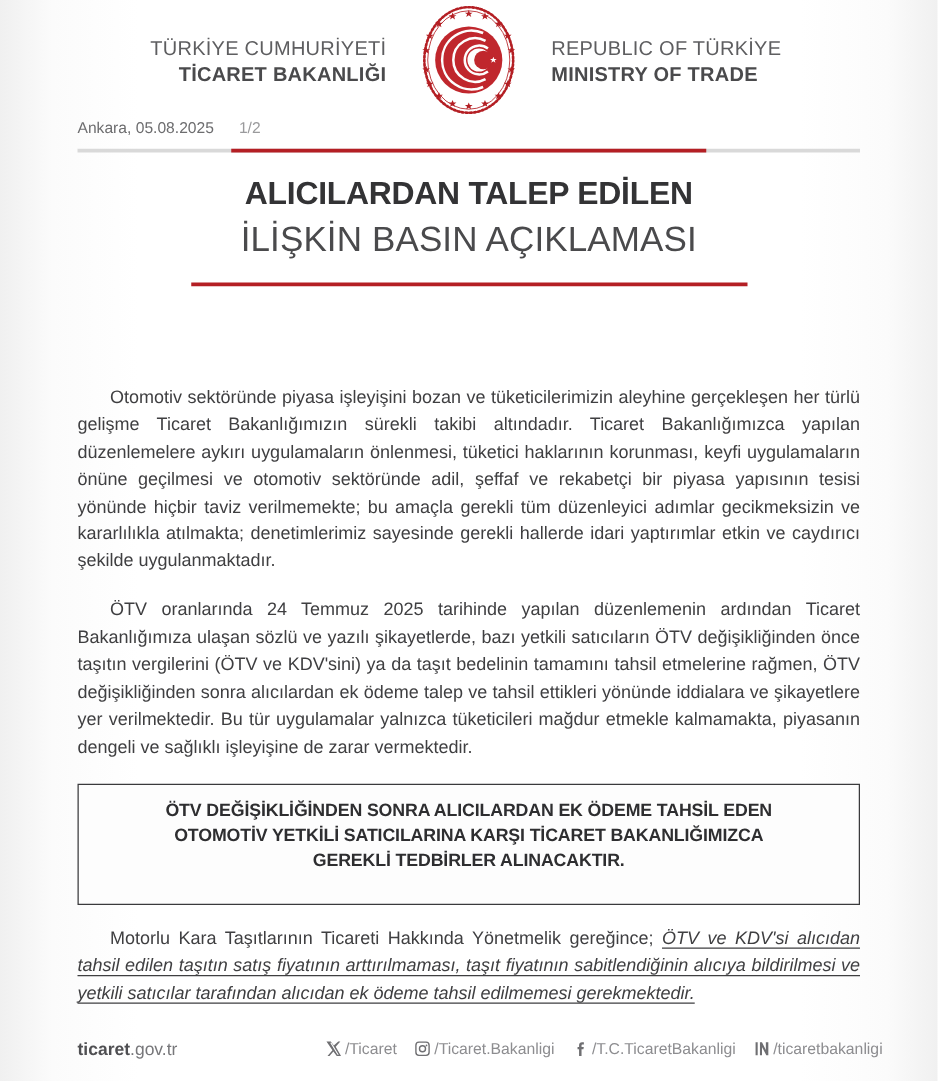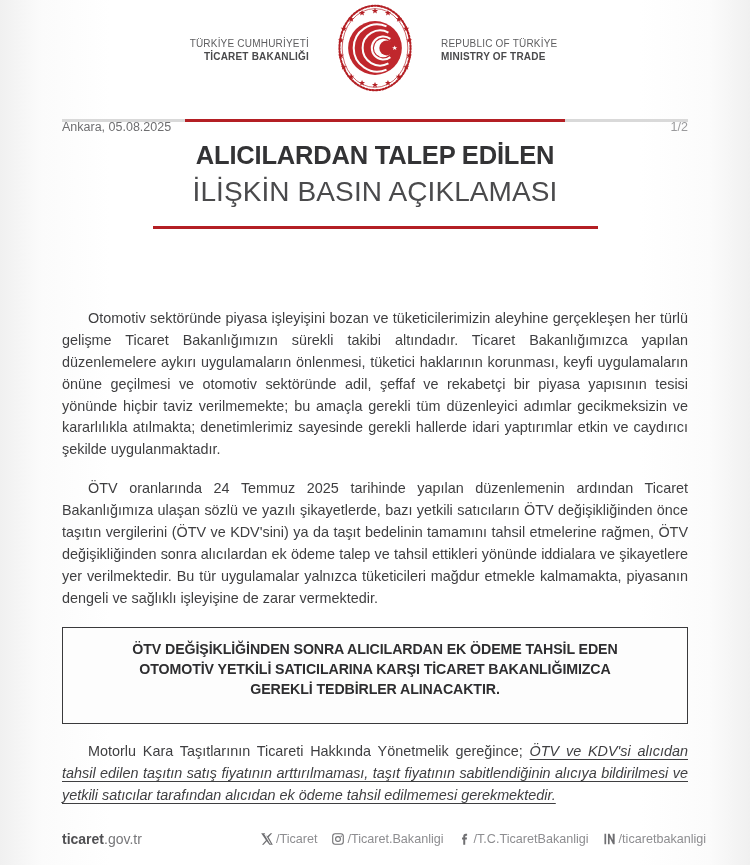--- a/index.html
+++ b/index.html
@@ -30,21 +30,21 @@
     position: absolute;
     top: 0; left: 0; right: 0;
     height: 100px;
     display: flex;
     align-items: center;
     justify-content: center;
   }
 
   .hdr-text {
     width: 215px;
-    font-size: 10px;
+    font-size: 16px;
     letter-spacing: 0.2px;
     color: #58585a;
     line-height: 1.32;
   }
   .hdr-left  { text-align: right; padding-right: 18px; }
   .hdr-right { text-align: left;  padding-left: 18px; }
   .hdr-line1 { font-weight: 400; color: #5e5e60; }
   .hdr-line2 { font-weight: 700; color: #4a4a4c; }
 
   .emblem {
@@ -52,24 +52,23 @@
     height: 96px;
     flex: 0 0 96px;
     position: relative;
     top: -2px;
   }
   .emblem svg { display: block; width: 100%; height: 100%; }
 
   
   .meta-row {
     position: absolute;
-    top: 120px; left: 62px; right: 62px;
+    top: 95px; left: 62px; right: 62px;
     display: flex;
     align-items: baseline;
-    justify-content: space-between;
     font-size: 12.5px;
     color: #6d6d6f;
   }
   .meta-page { color: #9a9a9c; font-size: 12.5px; margin-left: 20px; }
 
   .hdr-rule {
     position: absolute;
     top: 119px; left: 62px; right: 62px;
     height: 3px;
     background: #d9d9d9;

